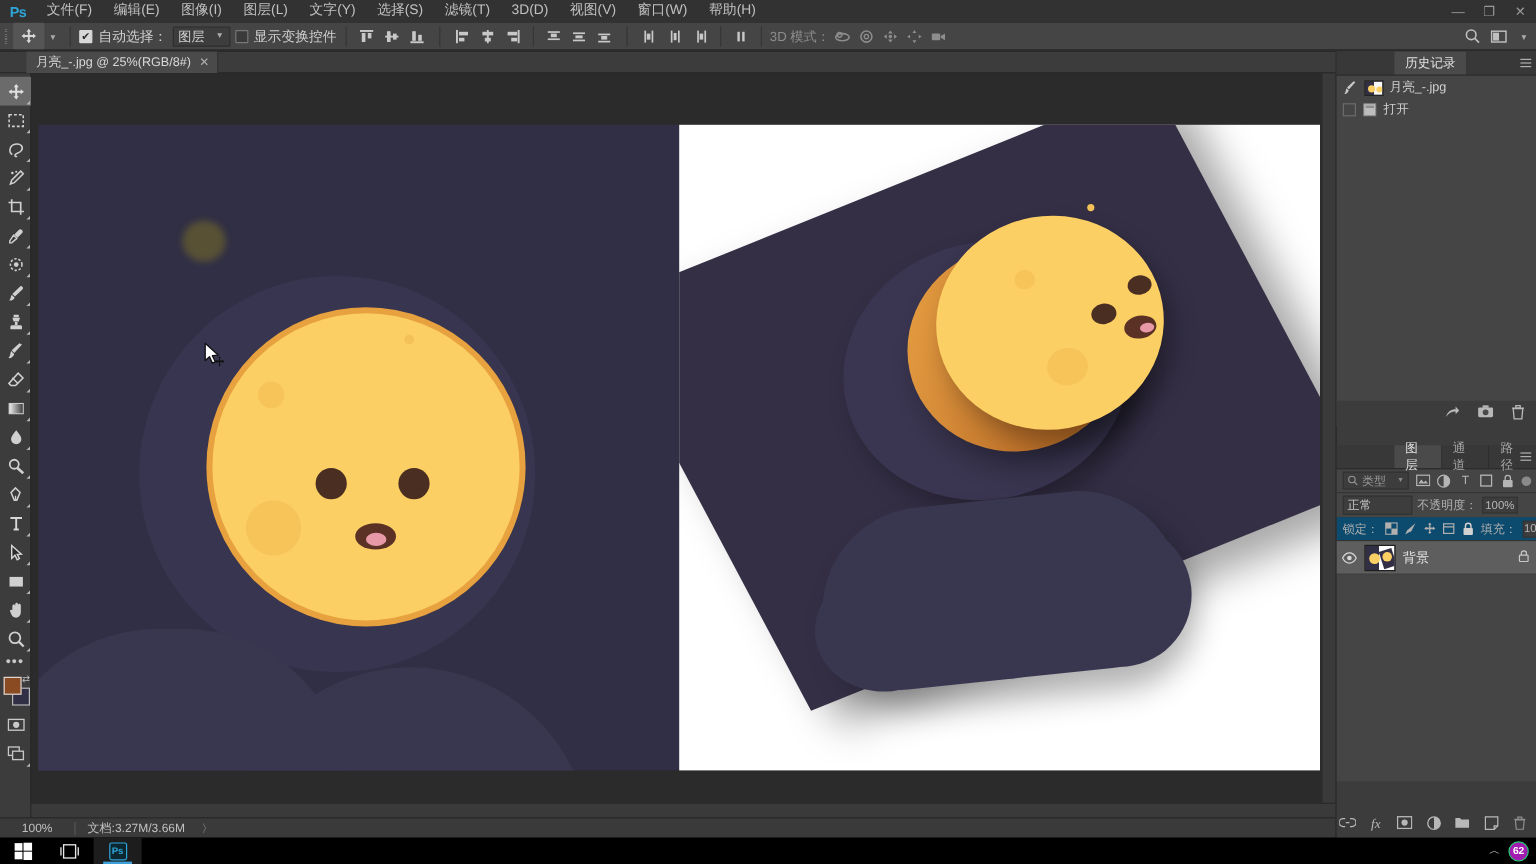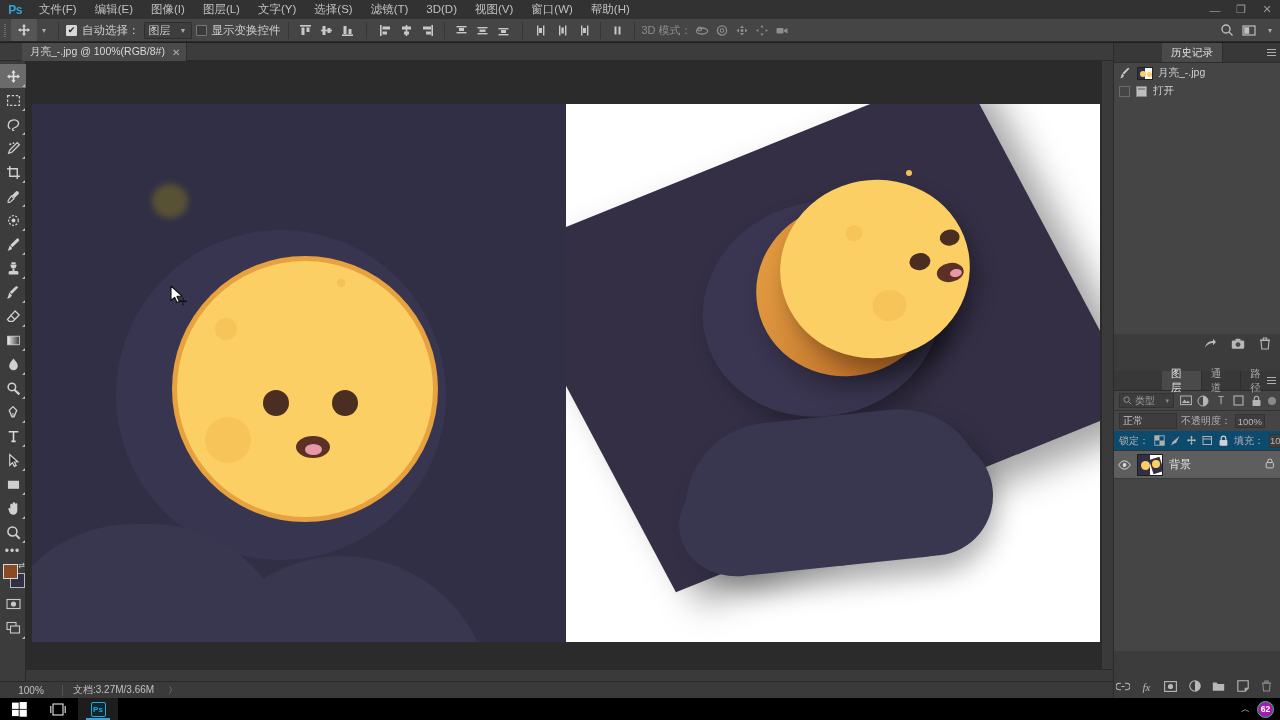--- a/index.html
+++ b/index.html
@@ -532,21 +532,21 @@
             <rect x="1" y="2" width="12" height="9" fill="none" stroke="#c0c0c0" stroke-width="1.2"></rect>
             <rect x="2.2" y="3.2" width="5" height="6.6" fill="#c0c0c0"></rect>
           </svg>
       </div>
       <span class="opt-caret">▾</span>
     </div>
   </div>
 
   <div class="tabbar">
     <div class="doctab">
-      <span>月亮_-.jpg @ 100%(RGB/8#)</span>
+      <span>月亮_-.jpg @ 25%(RGB/8#)</span>
       <span class="x">✕</span>
     </div>
   </div>
 
   <div class="toolbar">
     <div class="tool active">
       <svg width="15" height="15" viewBox="0 0 14 14">
           <path d="M7 1 L9 3.5 H7.8 V6.2 H10.5 V5 L13 7 L10.5 9 V7.8 H7.8 V10.5 H9 L7 13 L5 10.5 H6.2 V7.8 H3.5 V9 L1 7 L3.5 5 V6.2 H6.2 V3.5 H5 Z" fill="#e0e0e0"></path>
         </svg>
       <i class="corner"></i>

